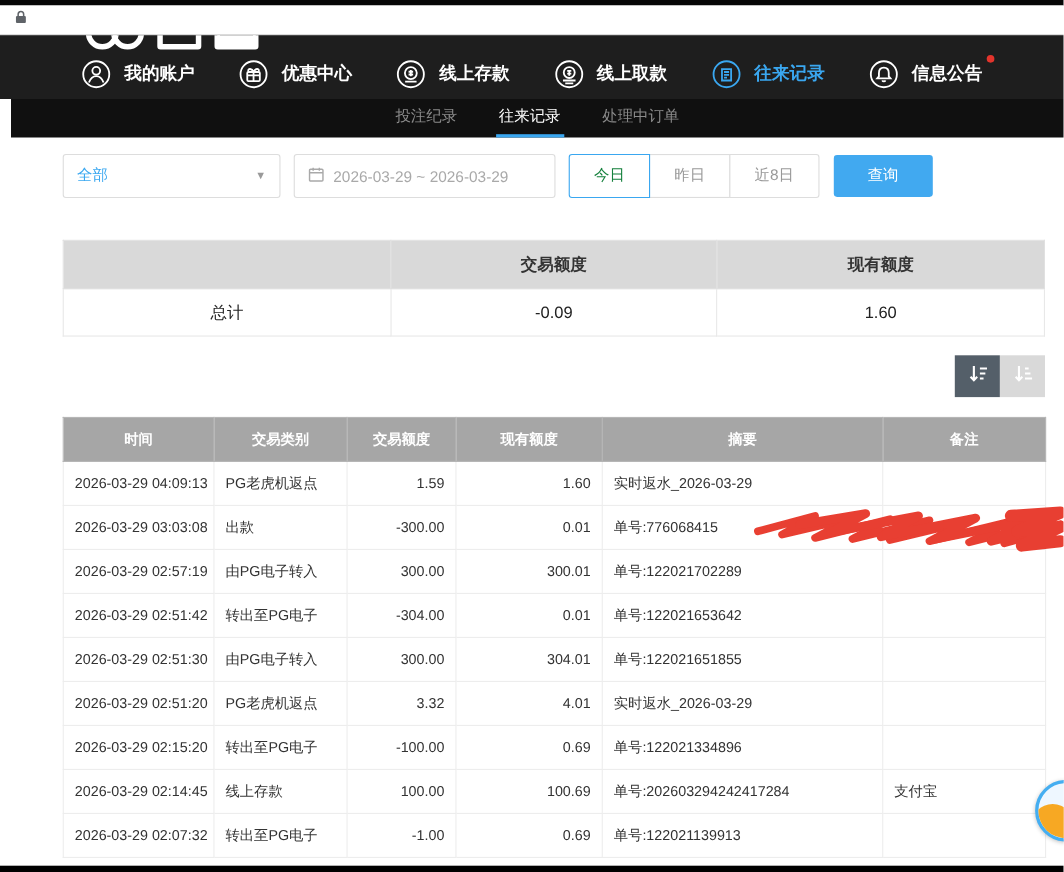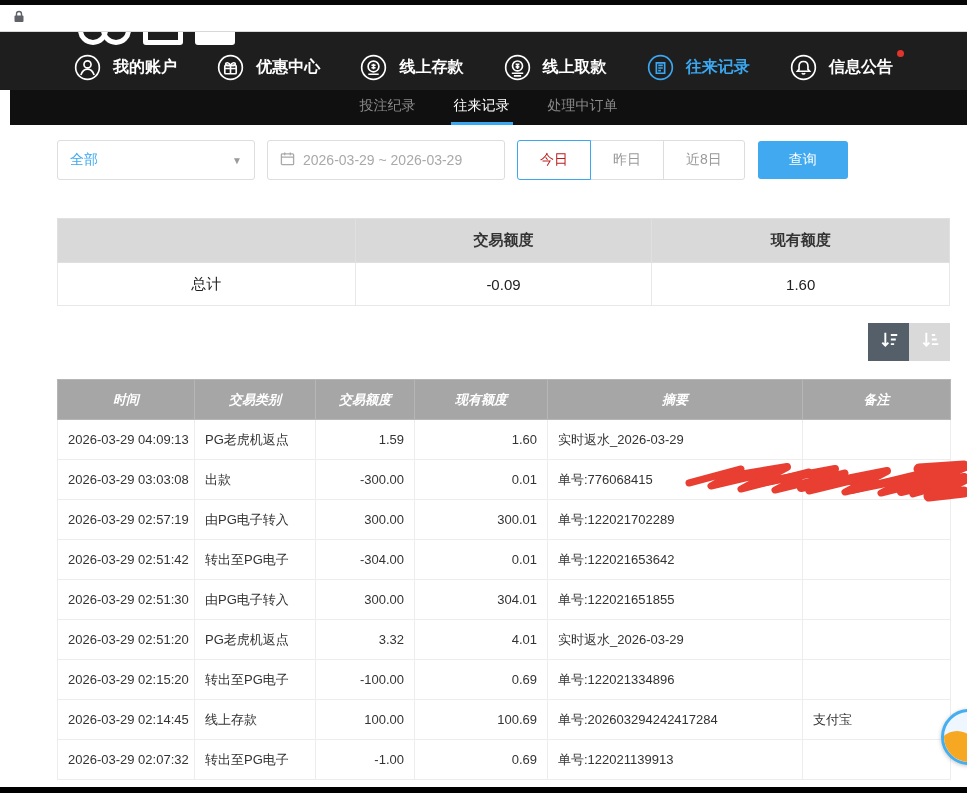--- a/index.html
+++ b/index.html
@@ -48,36 +48,36 @@
     display: flex; align-items: center; justify-content: space-between; padding: 12px 12px; cursor: pointer; }
   .select-box .val { color: #3aa7f0; font-size: 14px; }
   .caret { color: #9a9a9a; font-size: 10px; }
   .date-box { width: 238px; height: 40px; border: 1px solid #ddd; border-radius: 3px; margin-left: 12px;
     display: flex; align-items: center; gap: 8px; padding: 0 12px; color: #a9a9a9; font-size: 14px; cursor: pointer; }
   .btn-group { display: flex; margin-left: 12px; }
   .range-btn { height: 40px; padding: 0 22px; background: #fff; border: 1px solid #ddd; font-size: 14px; color: #999;
     margin-left: -1px; cursor: pointer; font-family: inherit; }
   .btn-group .range-btn:first-child { margin-left: 0; border-radius: 3px 0 0 3px; }
   .btn-group .range-btn:last-child { border-radius: 0 3px 3px 0; }
-  .range-btn.active { border-color: #3aa7f0; color: #b91c1c; position: relative; z-index: 1; }
+  .range-btn.active { border-color: #3aa7f0; color: #15803d; position: relative; z-index: 1; }
   .query-btn { width: 90px; height: 38px; margin-left: 13px; background: #41a9f0; color: #fff; border: none;
     border-radius: 3px; font-size: 14px; cursor: pointer; font-family: inherit; }
 
   table { border-collapse: collapse; }
   .summary { width: 893px; margin-bottom: 17px; }
   .summary th { background: #d9d9d9; height: 44px; font-size: 15px; font-weight: bold; color: #333; border: 1px solid #e0e0e0; }
   .summary td { background: #fff; height: 43px; font-size: 15px; color: #222; text-align: center; border: 1px solid #e8e8e8; }
 
   .sort-row { display: flex; justify-content: flex-end; margin-bottom: 18px; }
   .sort-btn { width: 41px; height: 38px; display: flex; align-items: center; justify-content: center; cursor: pointer; }
   .sort-btn.desc { background: #545f69; }
   .sort-btn.asc  { background: #d9d9d9; }
 
   .records { width: 893px; table-layout: fixed; }
-  .records th { background: #a6a6a6; color: #fff; height: 40px; font-size: 13px; font-weight: bold; border: 1px solid #b6b6b6; font-style: italic; }
+  .records th { background: #a6a6a6; color: #fff; height: 40px; font-size: 13px; font-weight: bold; border: 1px solid #b6b6b6; }
   .records td { background: #fff; height: 40px; font-size: 13px; color: #333; border: 1px solid #ededed; padding: 0 10px; overflow: hidden; white-space: nowrap; }
   .records .c-amt, .records .c-bal { text-align: right; }
 
   
   .scribble { position: absolute; left: 683px; top: 447px; z-index: 6; pointer-events: none; }
   .cs-button { position: absolute; right: -30px; bottom: 28px; width: 56px; height: 56px; border-radius: 50%;
     background: #eef7ff; border: 3px solid #45aef1; overflow: hidden; z-index: 7; cursor: pointer;
     box-shadow: 0 1px 4px rgba(0,0,0,.25); }
   .cs-inner { position: absolute; left: -7px; bottom: -9px; width: 40px; height: 40px; border-radius: 50%; background: #f7a823; }
   .bottom-strip { position: absolute; left: 0; right: 0; bottom: 0; height: 6px; background: #000; z-index: 8; }

